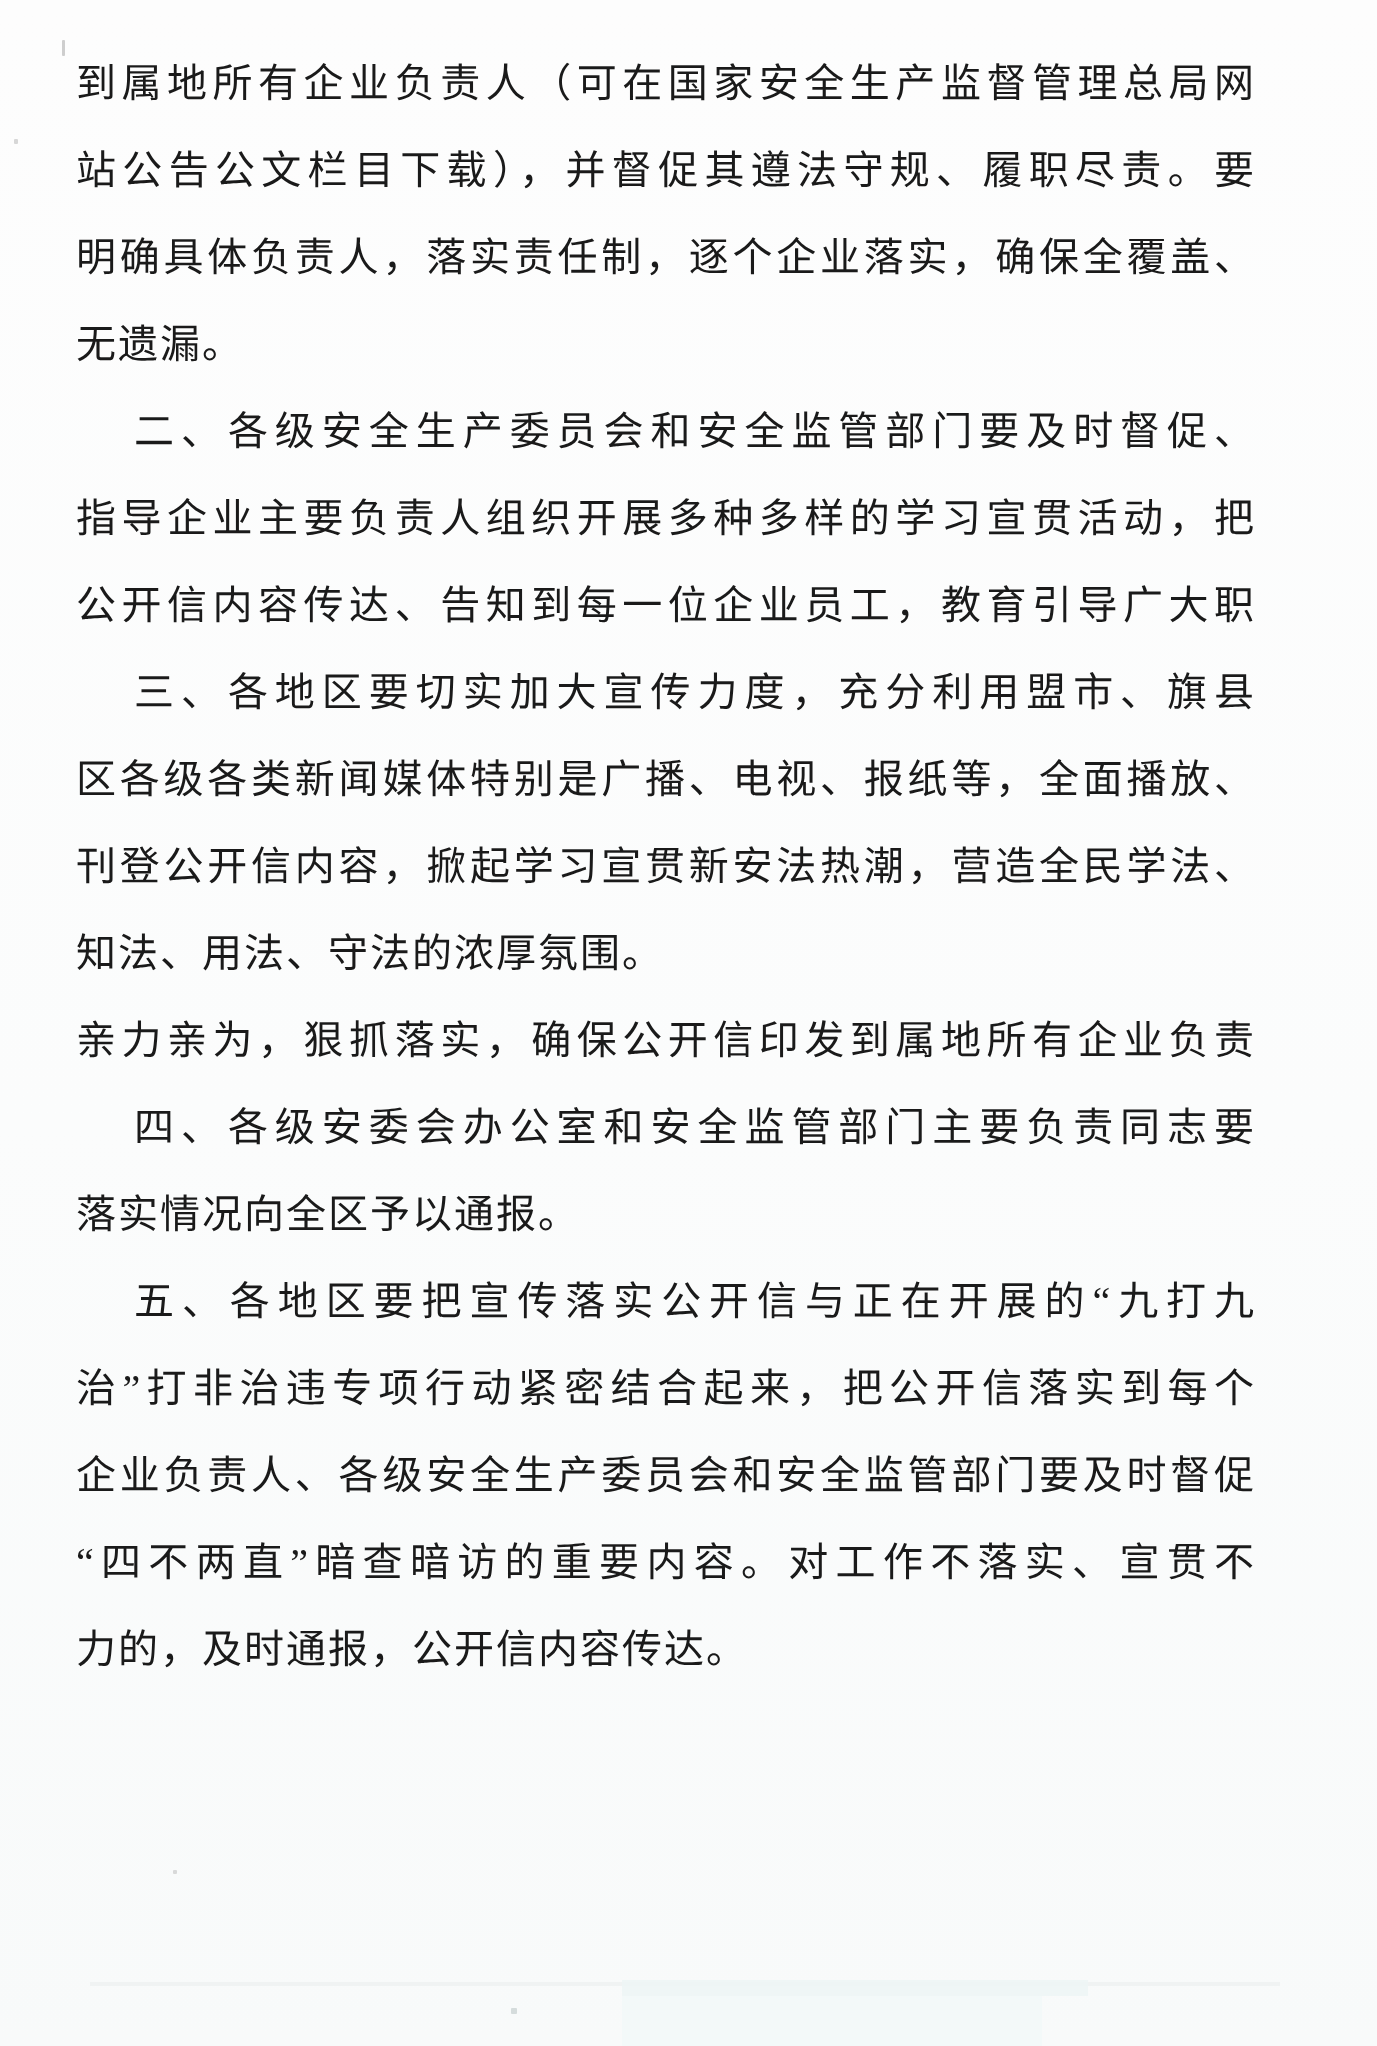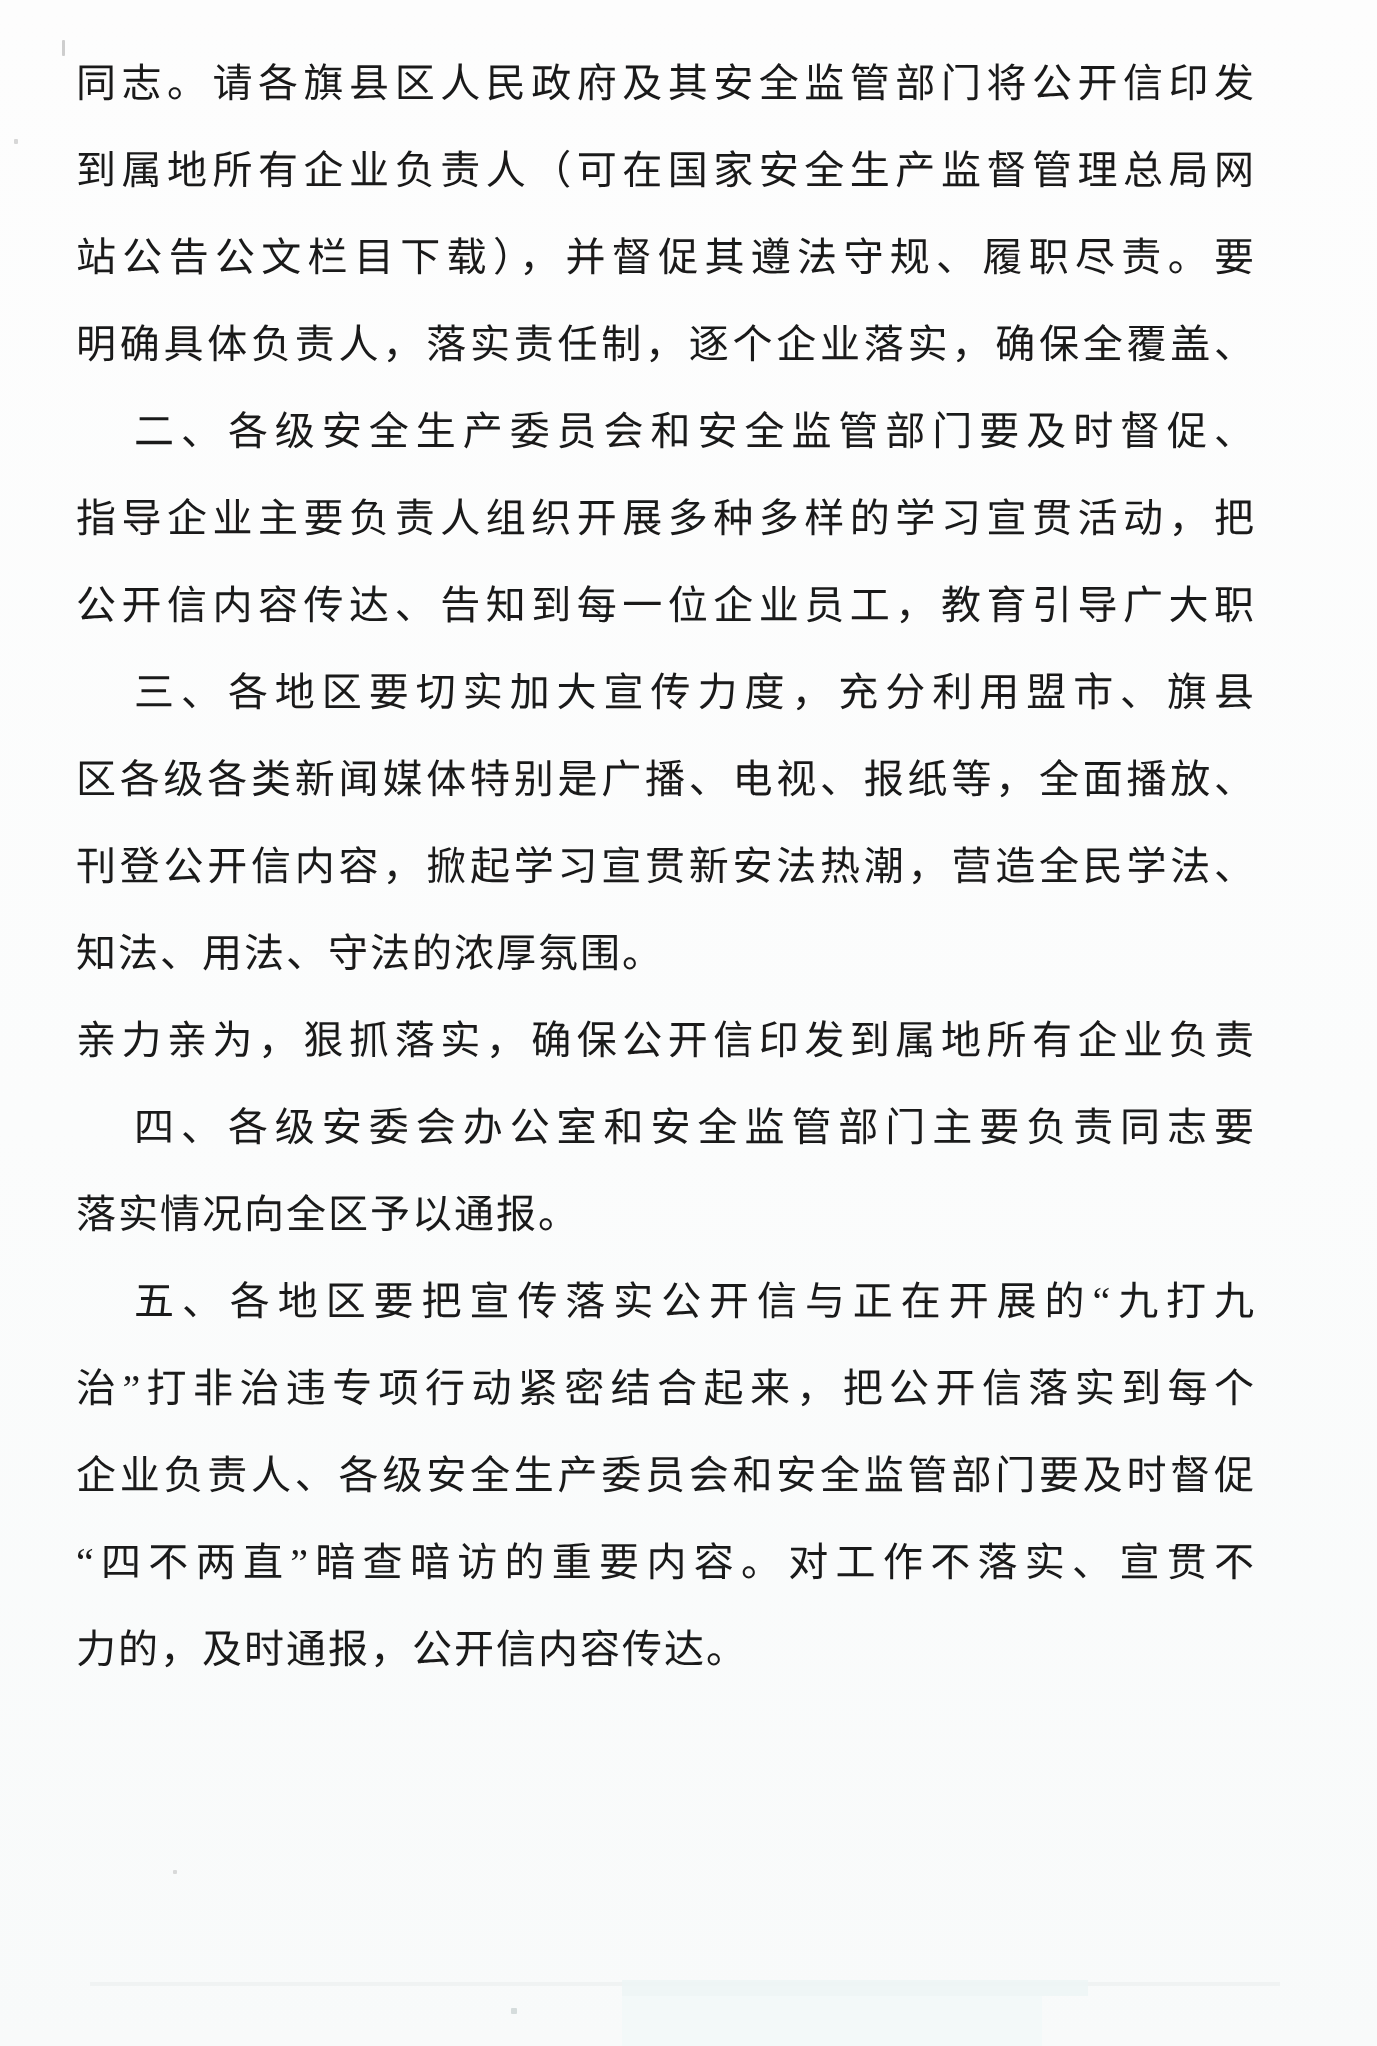--- a/index.html
+++ b/index.html
@@ -58,24 +58,24 @@
   .speck-4 { left: 511px; top: 2008px; width: 6px; height: 6px;  background: #ccd4d4; opacity: .8; }
 </style>
 </head>
 <body>
 
 <div class="page">
 
   <div class="text-block">
 
     <div class="para">
-      <div class="line">同志。请各旗县区人民政府及其安全监管部门将公开信印发</div>
       <div class="line">到属地所有企业负责人（可在国家安全生产监督管理总局网</div>
       <div class="line">站公告公文栏目下载），并督促其遵法守规、履职尽责。要</div>
       <div class="line">明确具体负责人，落实责任制，逐个企业落实，确保全覆盖、</div>
+      <div class="line para-end">无遗漏。</div>
     </div>
 
     <div class="para">
       <div class="line indent">二、各级安全生产委员会和安全监管部门要及时督促、</div>
       <div class="line">指导企业主要负责人组织开展多种多样的学习宣贯活动，把</div>
       <div class="line">公开信内容传达、告知到每一位企业员工，教育引导广大职</div>
     </div>
 
     <div class="para">
       <div class="line indent">三、各地区要切实加大宣传力度，充分利用盟市、旗县</div>

